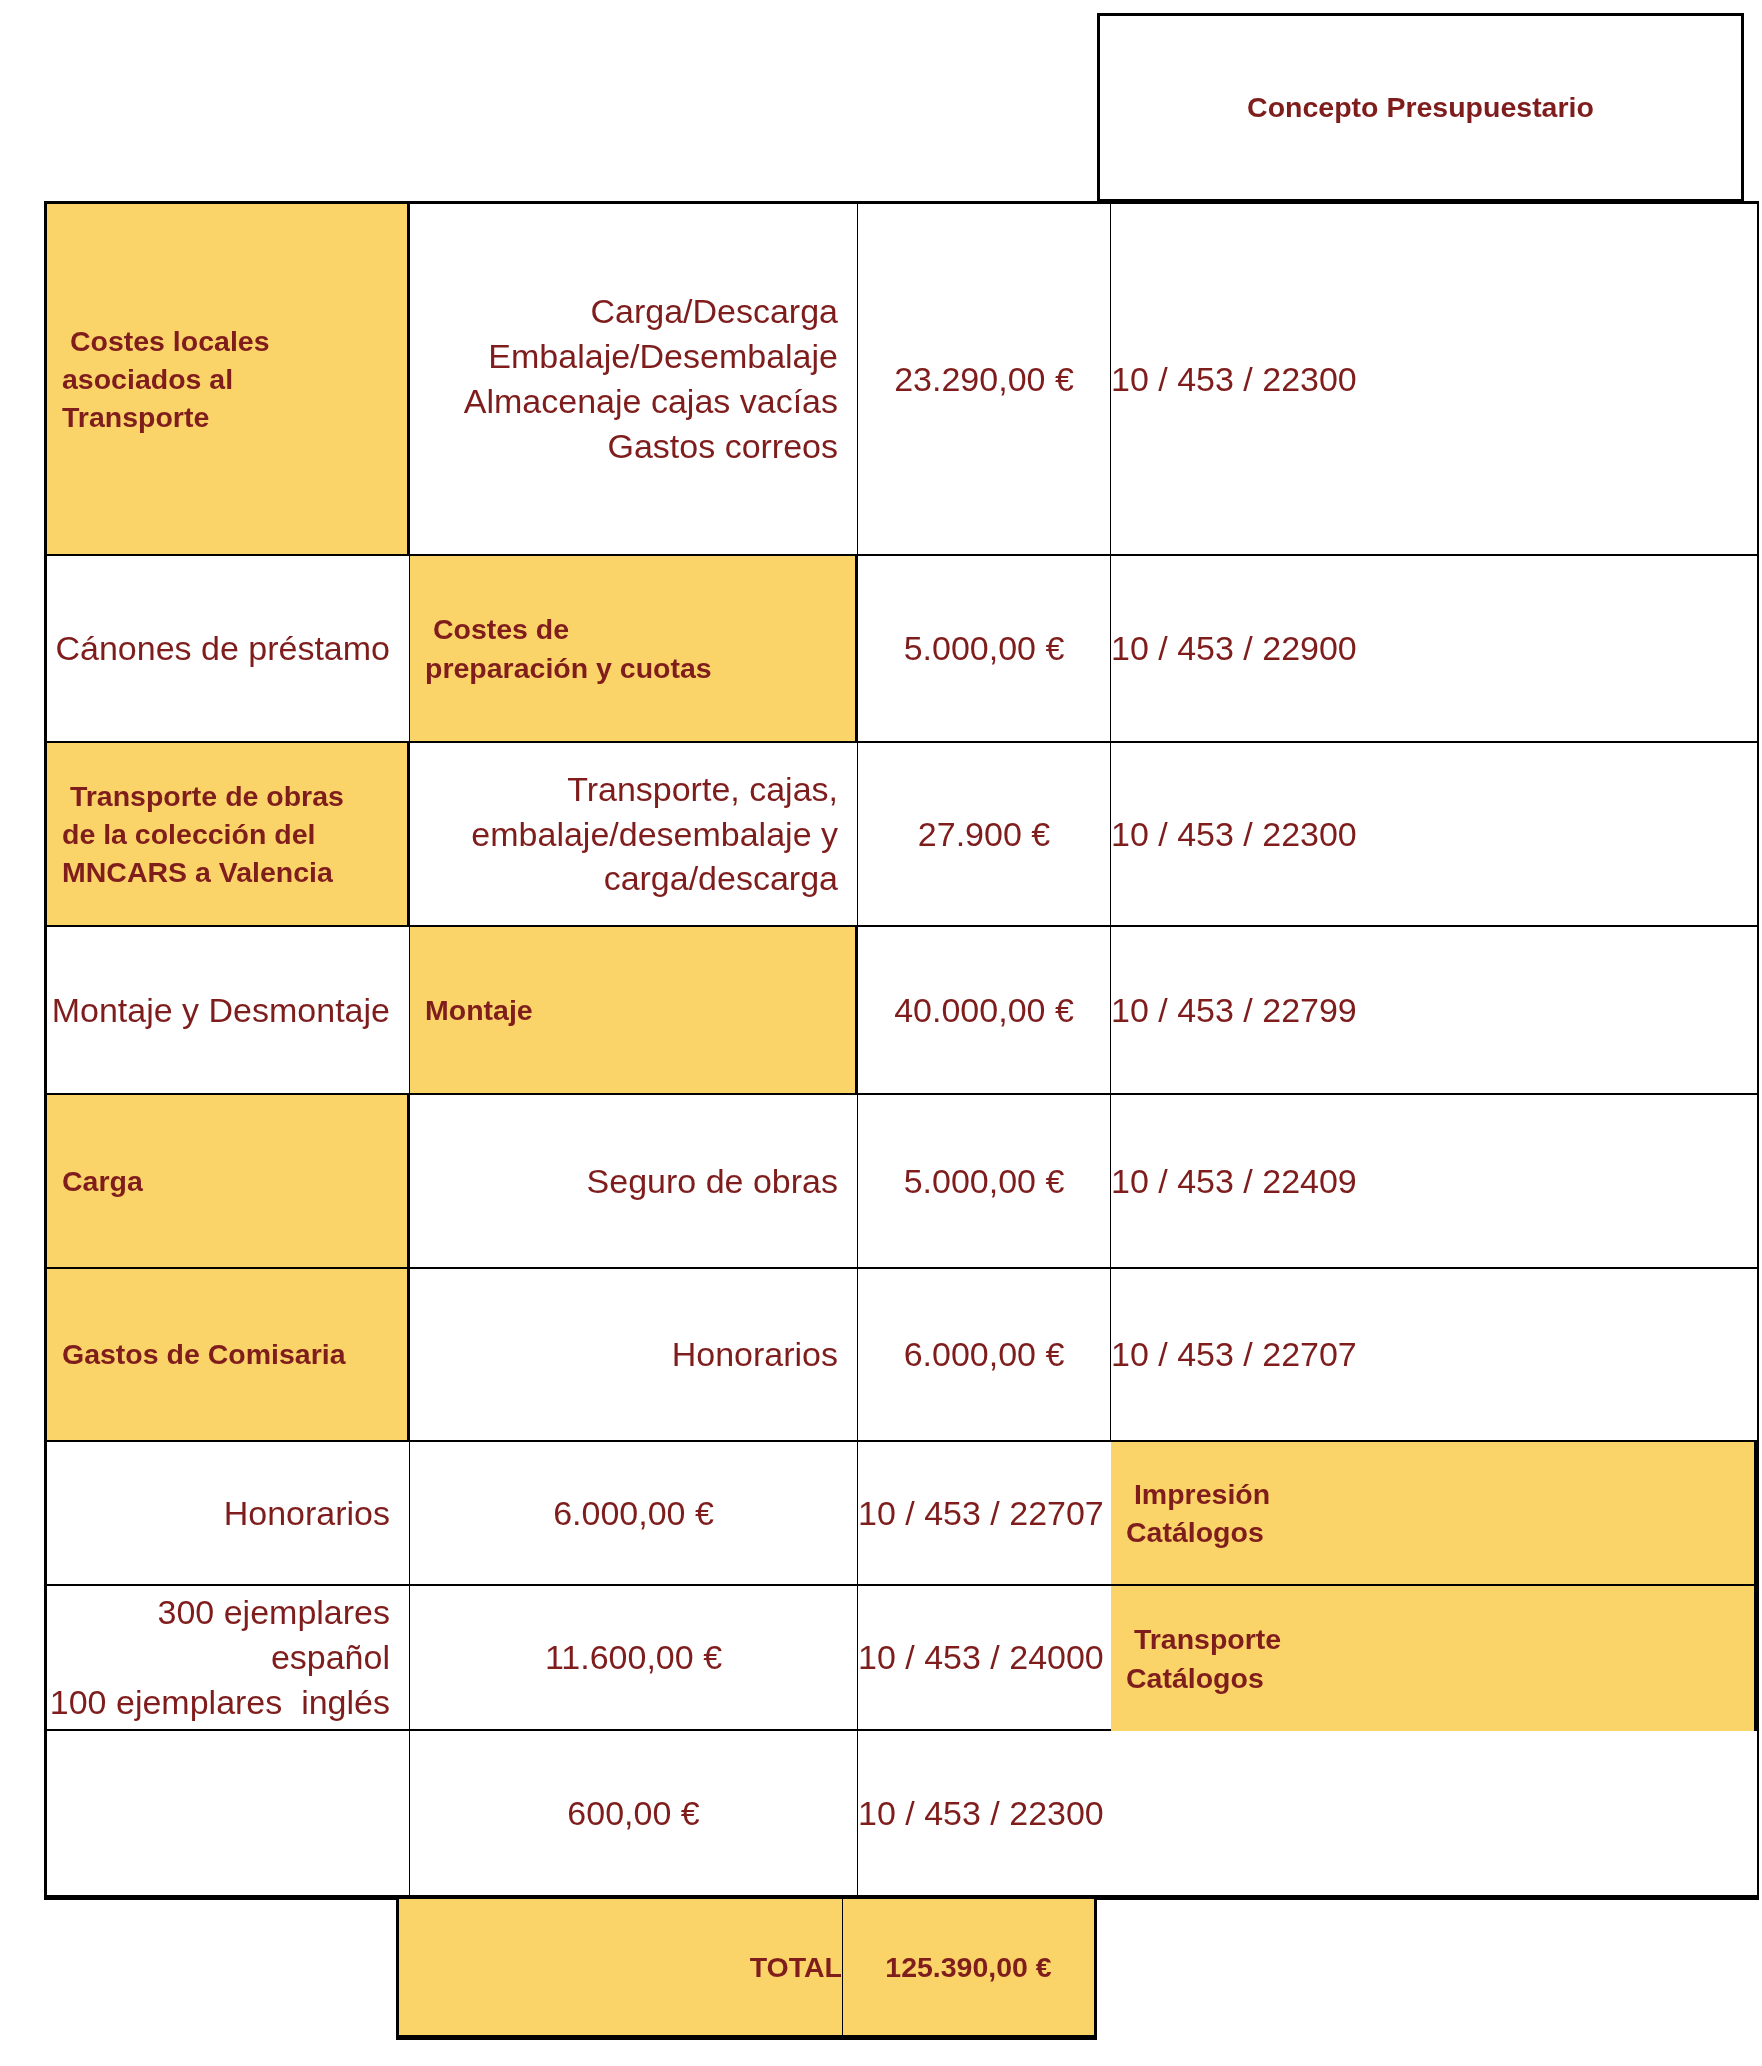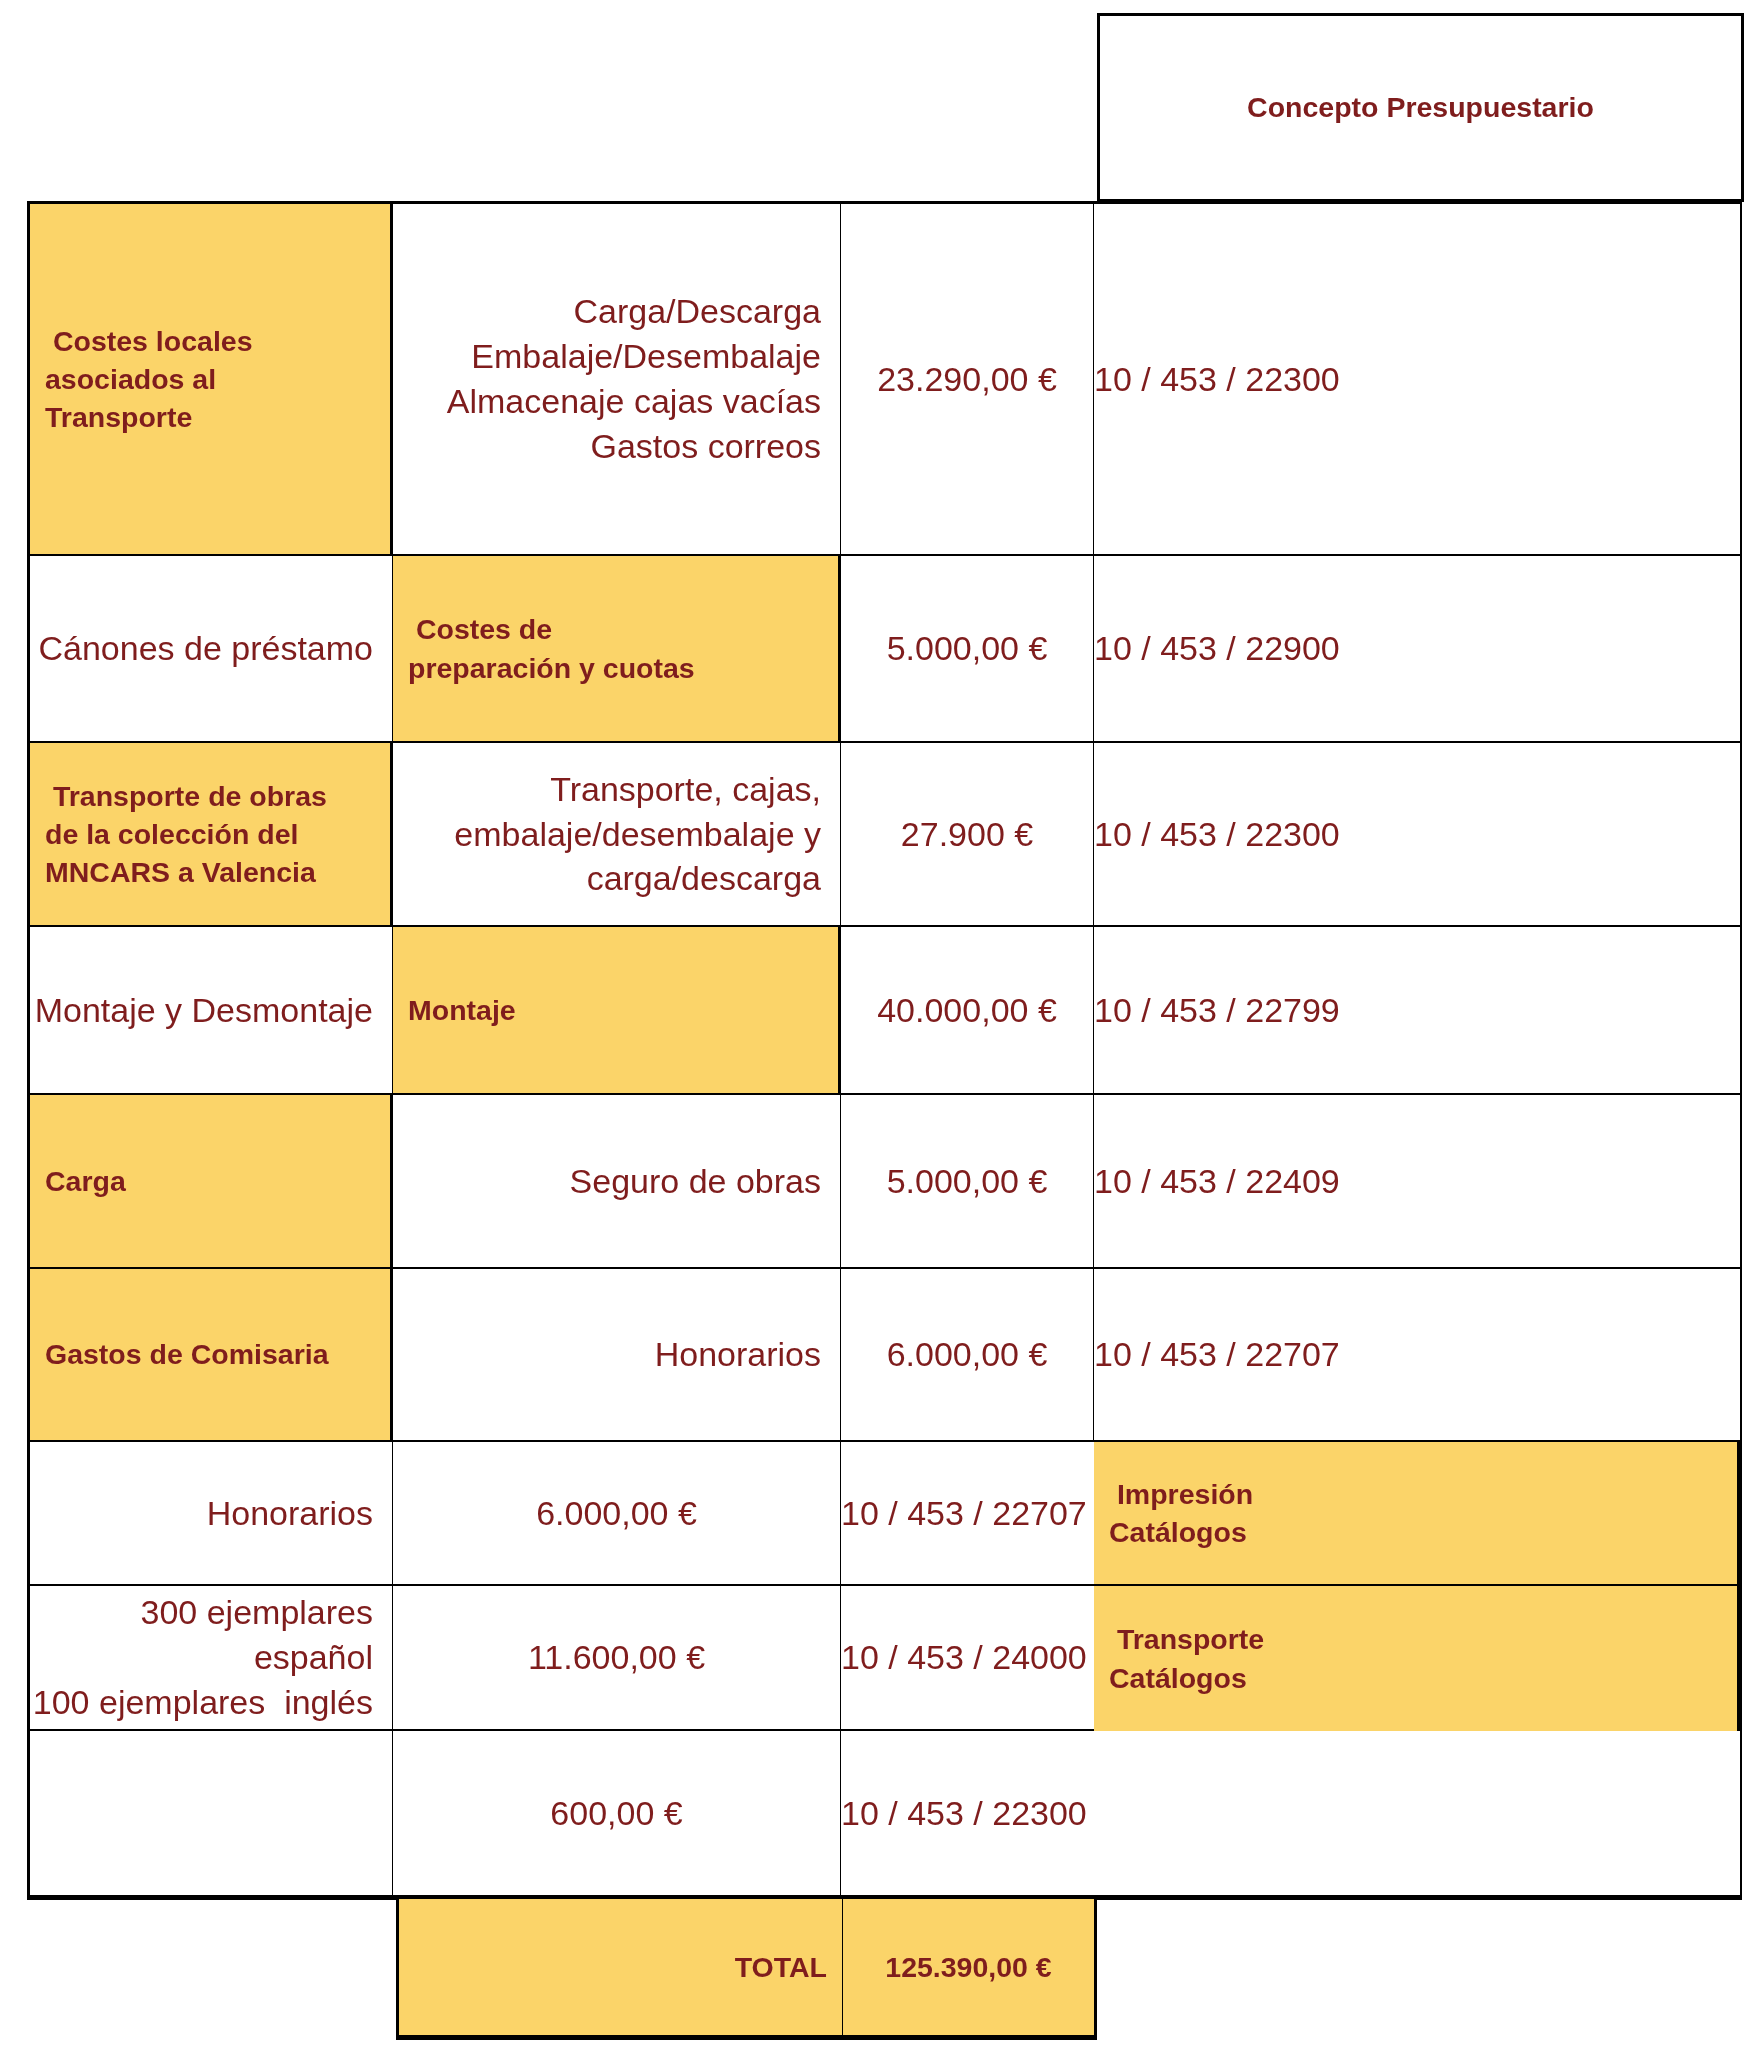--- a/index.html
+++ b/index.html
@@ -12,21 +12,21 @@
     overflow:hidden;
   }
   .concepto-box{
     position:absolute;left:1097px;top:13.3px;width:647px;height:189px;
     box-sizing:border-box;border:3.8px solid #000;
     display:flex;align-items:center;justify-content:center;
     font-weight:bold;font-size:28.5px;
     background:#ffffff;
   }
   .main-table{
-    position:absolute;left:27px;top:201px;width:1715px;height:1699px;
+    position:absolute;left:44px;top:201px;width:1715px;height:1699px;
     box-sizing:border-box;
     border:3.8px solid #000;border-right-width:2.9px;border-bottom-width:5.7px;
     display:grid;
     grid-template-columns:363px 448px 253px auto;
     grid-template-rows:352px 187px 184px 168px 174px 173px 144px 145px auto;
     background:#ffffff;
   }
   .cell{
     box-sizing:border-box;
     display:flex;align-items:center;
@@ -59,21 +59,20 @@
     position:absolute;left:396px;top:1899px;width:701px;height:141px;
     box-sizing:border-box;
     border:3.8px solid #000;border-top:none;border-bottom-width:5.7px;
     background:var(--hl,#fbd469);
     display:flex;
   }
   .total-label-cell{
     box-sizing:border-box;
     flex:0 0 444px;
     display:flex;align-items:center;justify-content:flex-end;
-    padding-right:15px;
     border-right:1.9px solid #000;
     font-weight:bold;font-size:28.5px;
   }
   .total-amount-cell{
     box-sizing:border-box;
     flex:1;
     display:flex;align-items:center;justify-content:center;
     font-weight:bold;font-size:28.5px;
   }
 </style>

